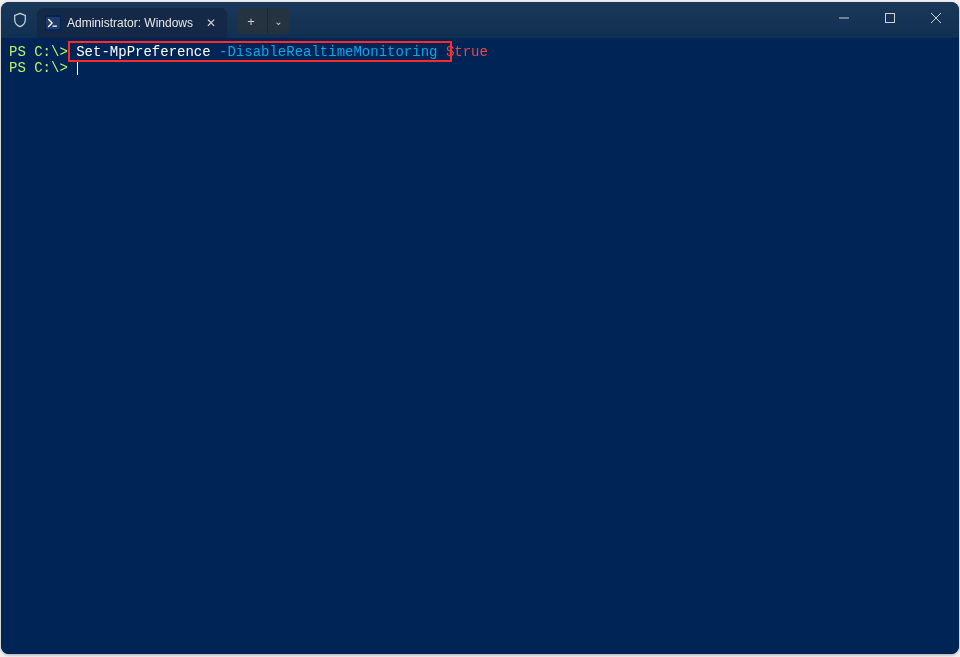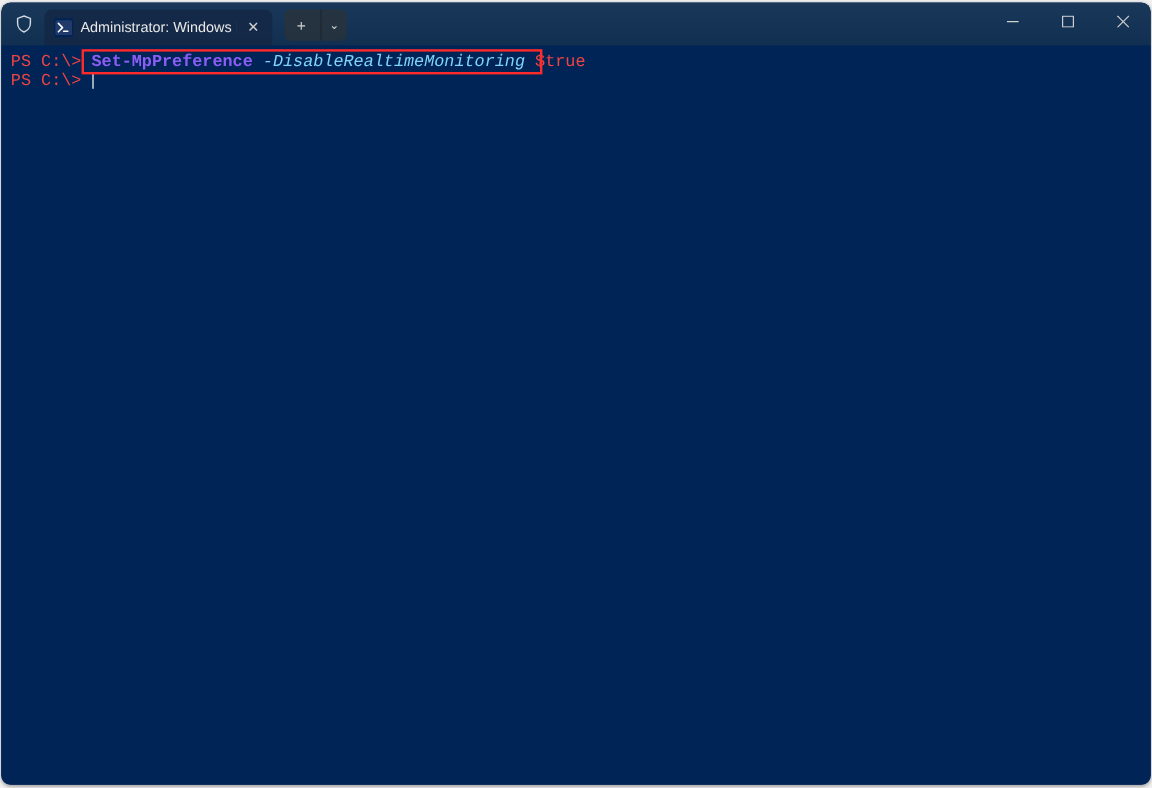--- a/index.html
+++ b/index.html
@@ -119,23 +119,23 @@
       font-family: Consolas, 'Courier New', monospace;
       font-size: 14px;
       line-height: 16px;
       color: #cccccc;
       position: relative;
     }
     .ps-line {
       white-space: pre;
       display: block;
     }
-    .prompt { color: #ef4444; text-align: right; }
-    .cmdlet { color: #8b5cf6; font-weight: bold; }
-    .param { color: #7dd3fc; font-style: italic; }
+    .prompt { color: #bef264; text-align: right; }
+    .cmdlet { color: #ffffff; }
+    .param { color: #0ea5e9; }
     .value { color: #ef4444; }
     .highlight-box {
       position: absolute;
       border: 2px solid #ff2a2a;
       top: 3px;
       left: 67px;
       width: 384px;
       height: 21px;
       pointer-events: none;
     }

